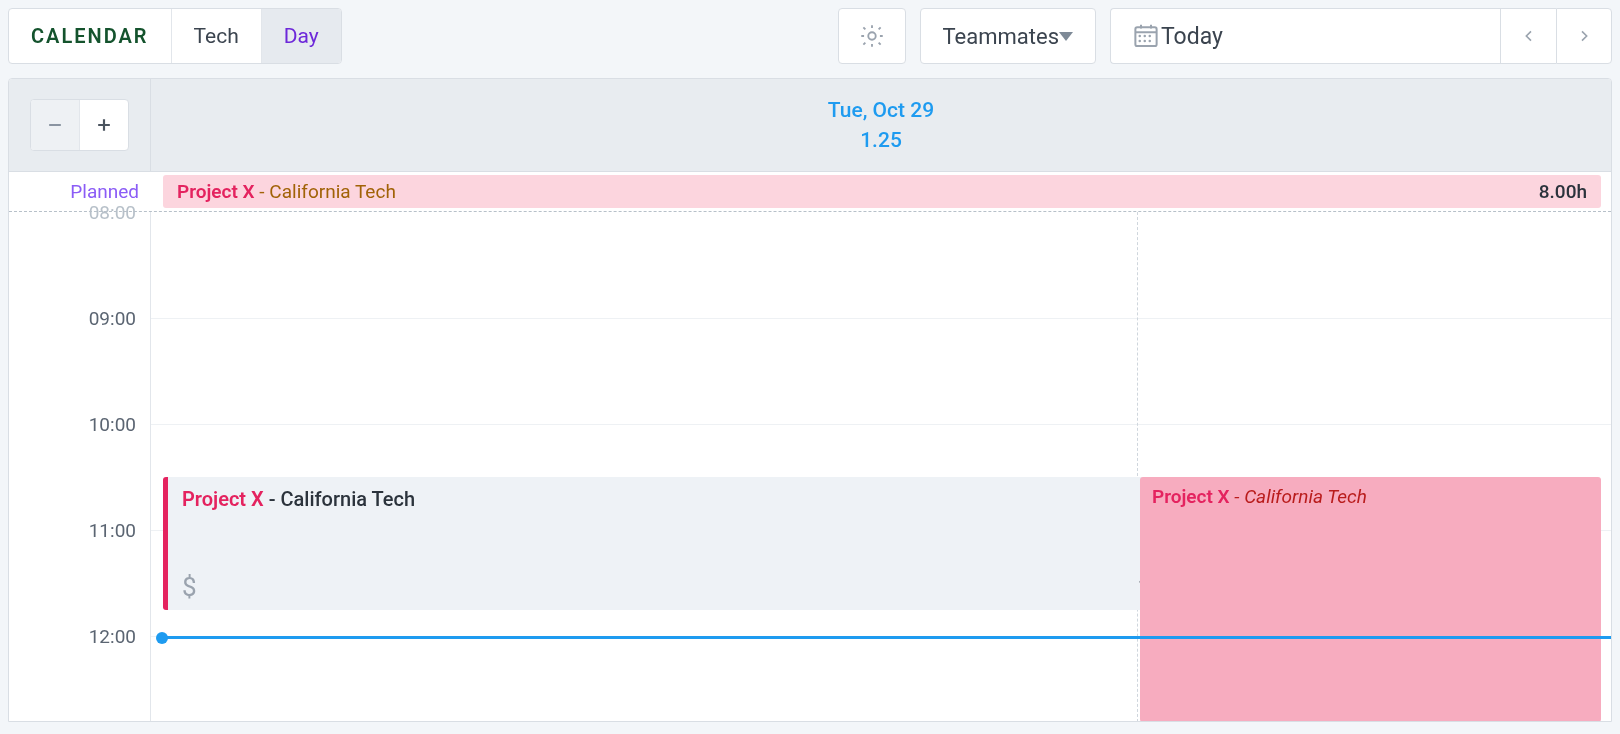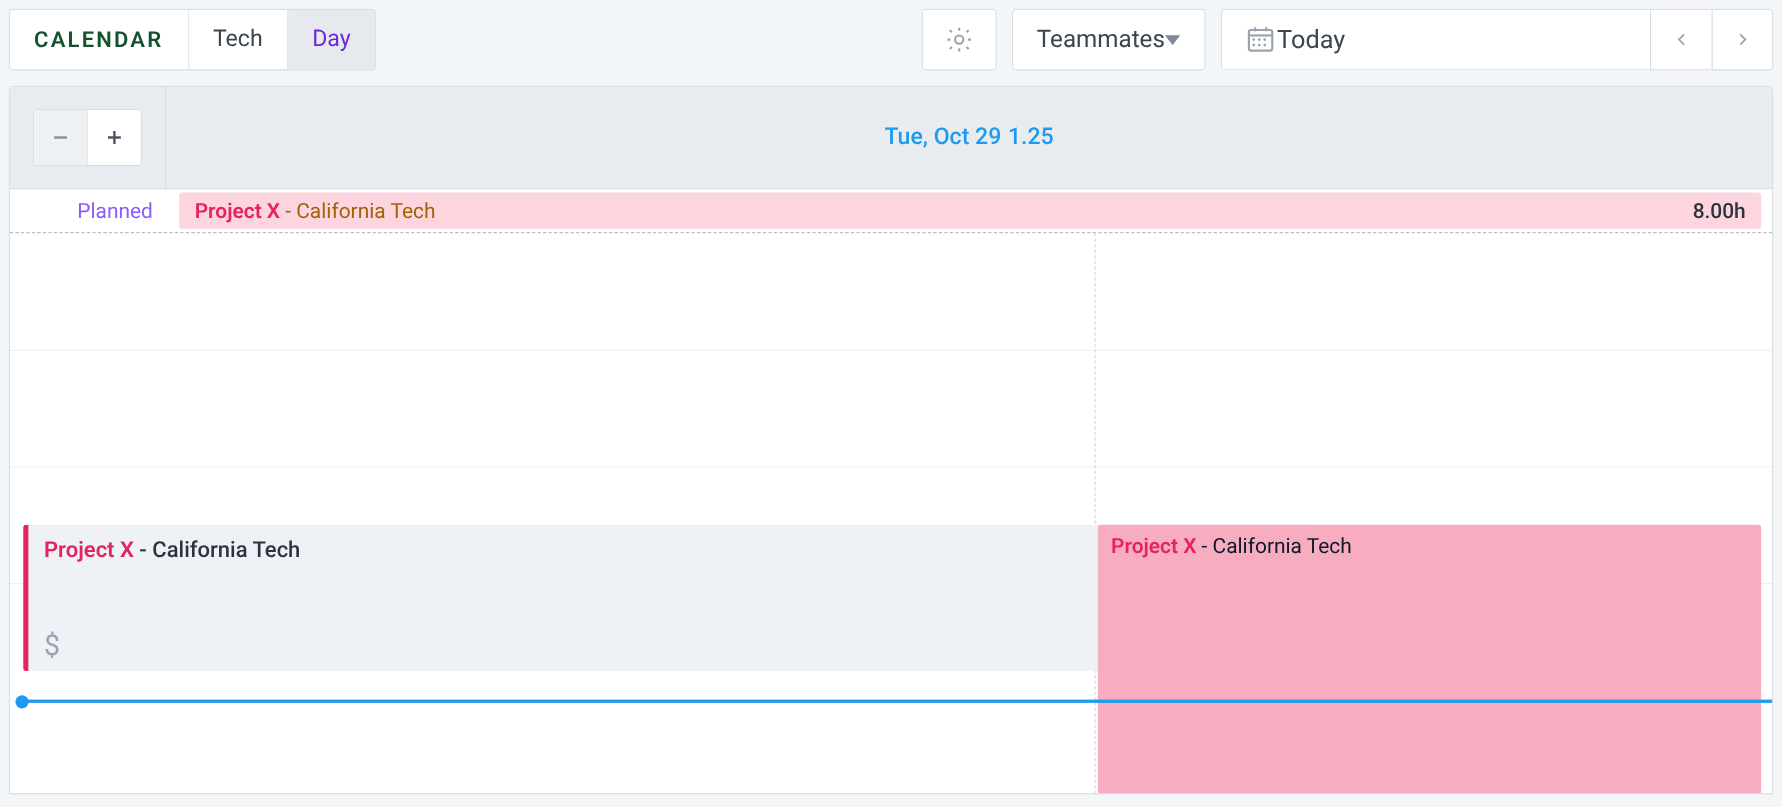--- a/index.html
+++ b/index.html
@@ -33,21 +33,21 @@
   
   .cal { margin:0 8px; background:#fff; border:1px solid #d9dee4; border-radius:4px 4px 0 0; position:relative; height:644px; overflow:hidden; }
 
   .cal-head { background:#e8ecf0; height:93px; border-bottom:1px solid #d9dee4; display:flex; }
   .gutter-head { width:142px; display:flex; align-items:center; justify-content:center; border-right:1px solid #d9dee4; }
   .pm-group { display:flex; border:1px solid #d9dee4; border-radius:4px; background:#fff; overflow:hidden; height:52px; }
   .pm-group .pm { width:48px; display:flex; align-items:center; justify-content:center; font-size:30px; font-weight:500; color:#6d7886; }
   .pm-group .pm.minus { background:#eef1f4; }
   .pm-group .sep { width:1px; background:#e2e6eb; }
 
-  .date-head { flex:1; display:flex; flex-direction:row; align-items:center; justify-content:center; gap:6px; }
+  .date-head { flex:1; display:flex; flex-direction:column; align-items:center; justify-content:center; gap:6px; }
   .date-head .d1 { color:#1e9bf0; font-size:21px; font-weight:500; }
   .date-head .d2 { color:#1e9bf0; font-size:21px; font-weight:500; }
 
   
   .planned-row { display:flex; height:40px; border-bottom:1px dashed #b7c0c9; }
   .planned-row .gutter { width:142px; display:flex; align-items:center; justify-content:flex-end; padding-right:12px; font-size:19px; color:#8b5cf6; }
   .planned-row .lane { flex:1; padding:3px 10px 3px 12px; display:flex; }
   .planned-bar { flex:1; background:#fcd5de; border-radius:3px; display:flex; align-items:center; padding:0 14px; justify-content:space-between; font-size:19px; }
   .proj-name { color:#e4235f; font-weight:600; }
   .client-name { color:#a16207; }
@@ -71,21 +71,21 @@
   .event { position:absolute; border-radius:3px; }
   .event.tracked { left:12px; right:420px; top:265px; height:132.5px; background:#eef2f6; border-left:5px solid #e4235f; padding:10px 14px 8px 14px; display:flex; flex-direction:column; justify-content:space-between; }
   .event.tracked .title { font-size:20px; }
   .event.tracked .title .proj-name { color:#e4235f; font-weight:600; }
   .event.tracked .title .client-name { color:#2b333c; font-weight:500; }
   .event.tracked .foot { display:flex; align-items:center; justify-content:space-between; font-size:20px; color:#2b333c; }
   .dollar { color:#9aa3ae; font-size:26px; font-weight:400; }
 
   .event.planned-block { left:989px; right:10px; top:265px; bottom:0; background:#f7acbf; padding:8px 12px; font-size:19px; }
   .event.planned-block .proj-name { color:#e4235f; font-weight:600; }
-  .event.planned-block .client-name { color:#0f172a; }
+  .event.planned-block .client-name { color:#b91c1c;font-style:italic; }
 
   
   .now { position:absolute; left:10px; right:0; top:424px; height:0; border-top:3px solid #1e9bf0; }
   .now::before { content:""; position:absolute; left:-5px; top:-7px; width:12px; height:12px; background:#1e9bf0; border-radius:50%; }
 </style>
 </head>
 <body>
 
 <div class="toolbar">
   <div class="seg">
@@ -183,20 +183,27 @@
         <span>
           <span class="proj-name">Project X</span>
           <span class="client-name"> - <span>California Tech</span></span>
         </span>
         <span class="hours">8.00h</span>
       </div>
     </div>
   </div>
 
   <div class="body">
+    <div class="gutter-col">
+      <div class="hour-label faded" style="top:0px">08:00</div>
+      <div class="hour-label" style="top:106px">09:00</div>
+      <div class="hour-label" style="top:212px">10:00</div>
+      <div class="hour-label" style="top:318px">11:00</div>
+      <div class="hour-label" style="top:424px">12:00</div>
+    </div>
 
     <div class="grid">
       <div class="hour-line" style="top:106px"></div>
       <div class="hour-line" style="top:212px"></div>
       <div class="hour-line" style="top:318px"></div>
       <div class="hour-line" style="top:424px"></div>
 
       <div class="mid-divider" style="left:986px"></div>
 
       <div class="event tracked">

